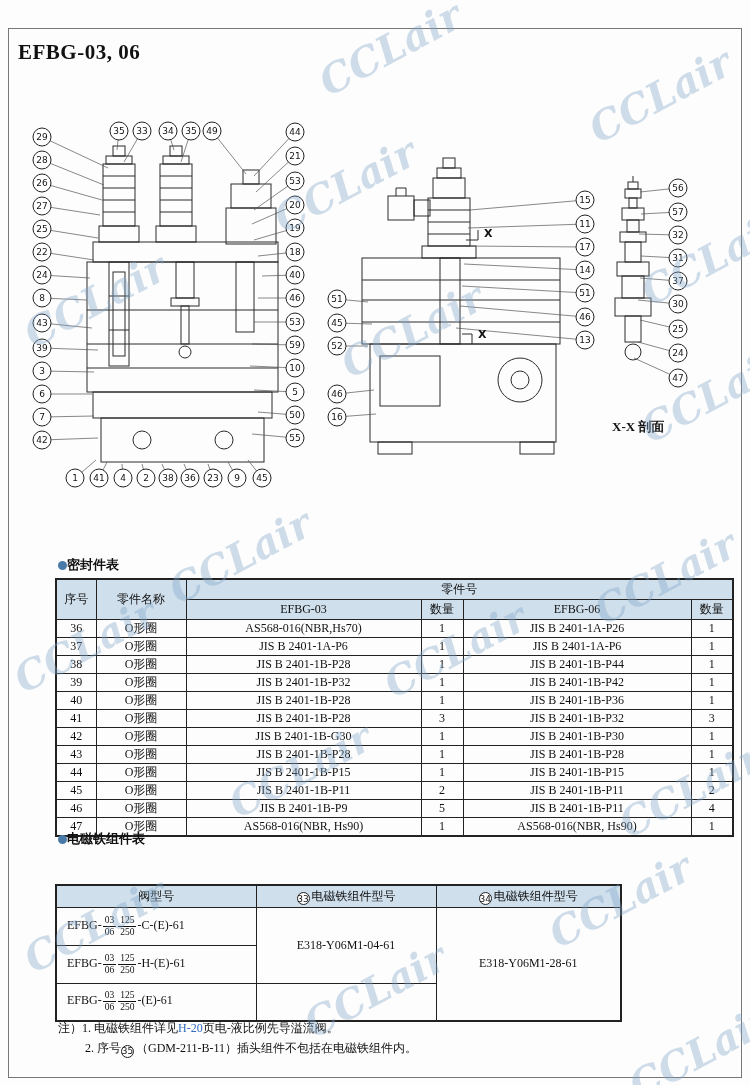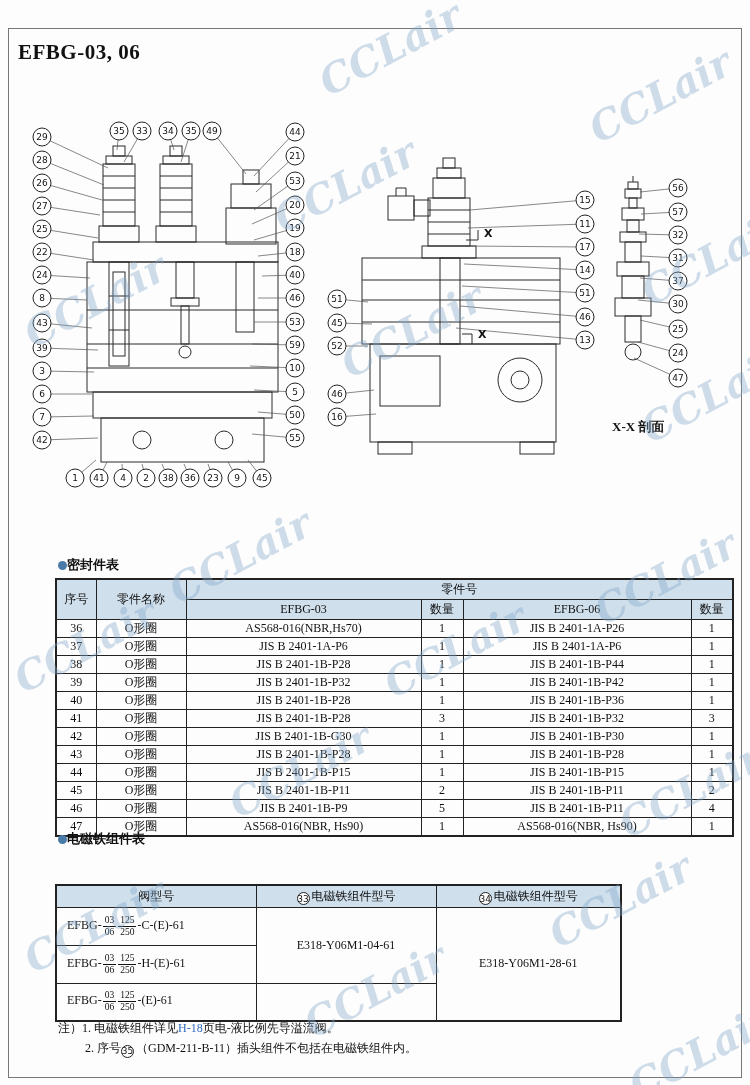--- a/index.html
+++ b/index.html
@@ -658,21 +658,21 @@
               <span class="ftop">125</span>
               <span class="fbot">250</span>
             </span><span>-(E)-61</span></td>
         <td></td>
       </tr>
     </tbody>
   </table>
 
   <div class="notes">
     <div class="note-row">
-      <span>注）</span><span>1. 电磁铁组件详见</span><a class="link">H-18</a><span>页电-液比例先导溢流阀。</span>
+      <span>注）</span><span>1. 电磁铁组件详见</span><a class="link">H-20</a><span>页电-液比例先导溢流阀。</span>
     </div>
     <div class="note-row indent">
       <span>2. 序号</span><span class="circ">35</span><span>（GDM-211-B-11）插头组件不包括在电磁铁组件内。</span>
     </div>
   </div>
 
   <div id="watermarks">
       <span class="wm" style="left: 390px; top: 48px;">CCLair</span>
       <span class="wm" style="left: 660px; top: 95px;">CCLair</span>
       <span class="wm" style="left: 345px; top: 185px;">CCLair</span>

